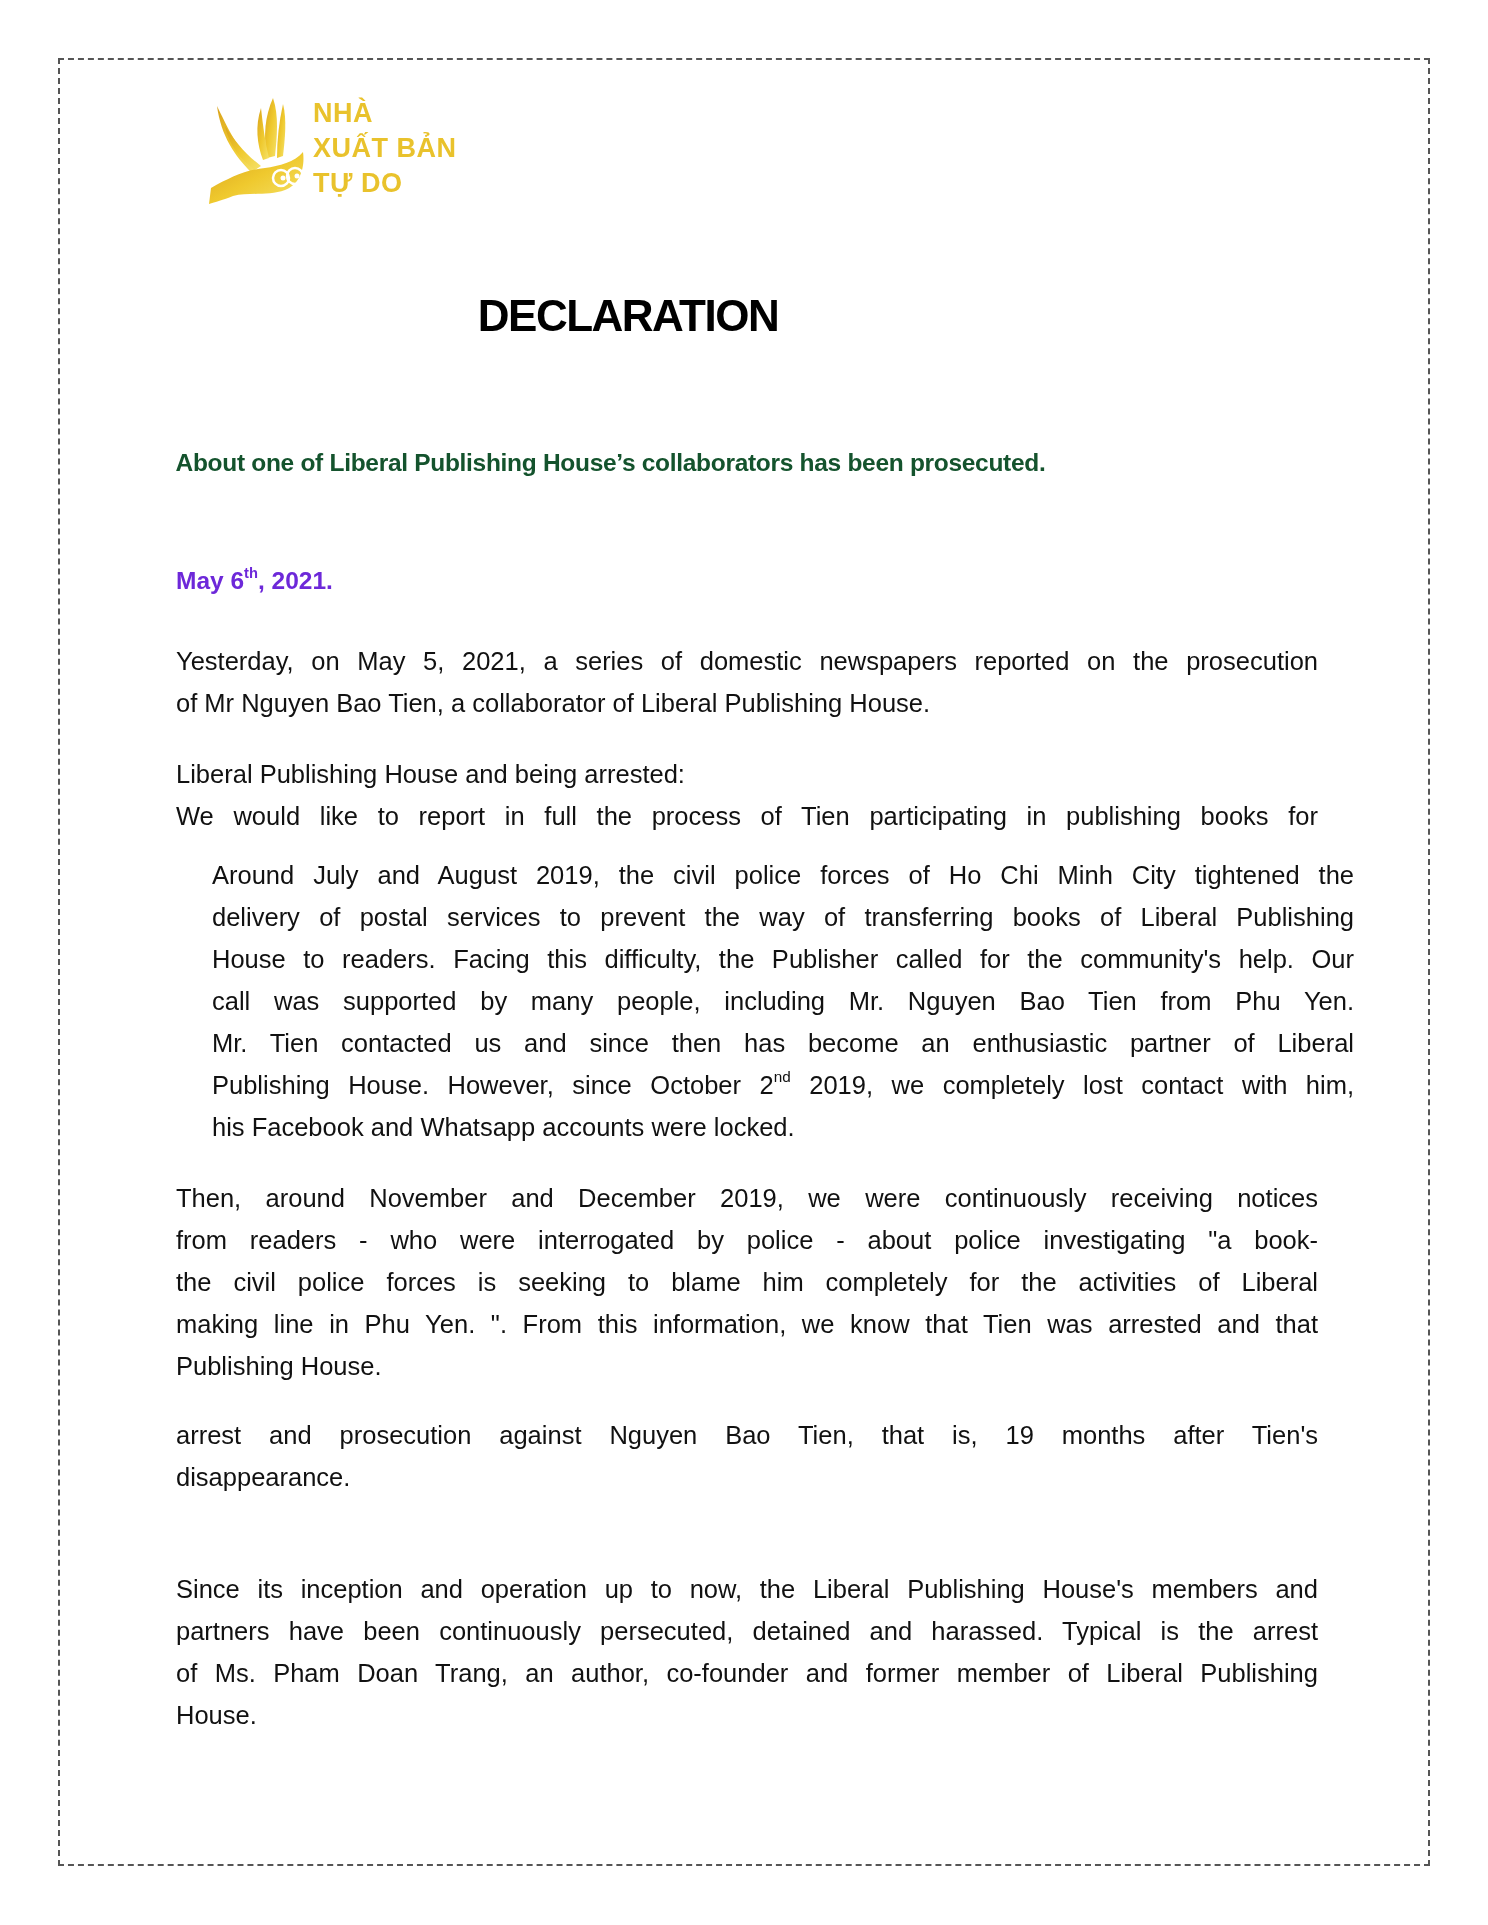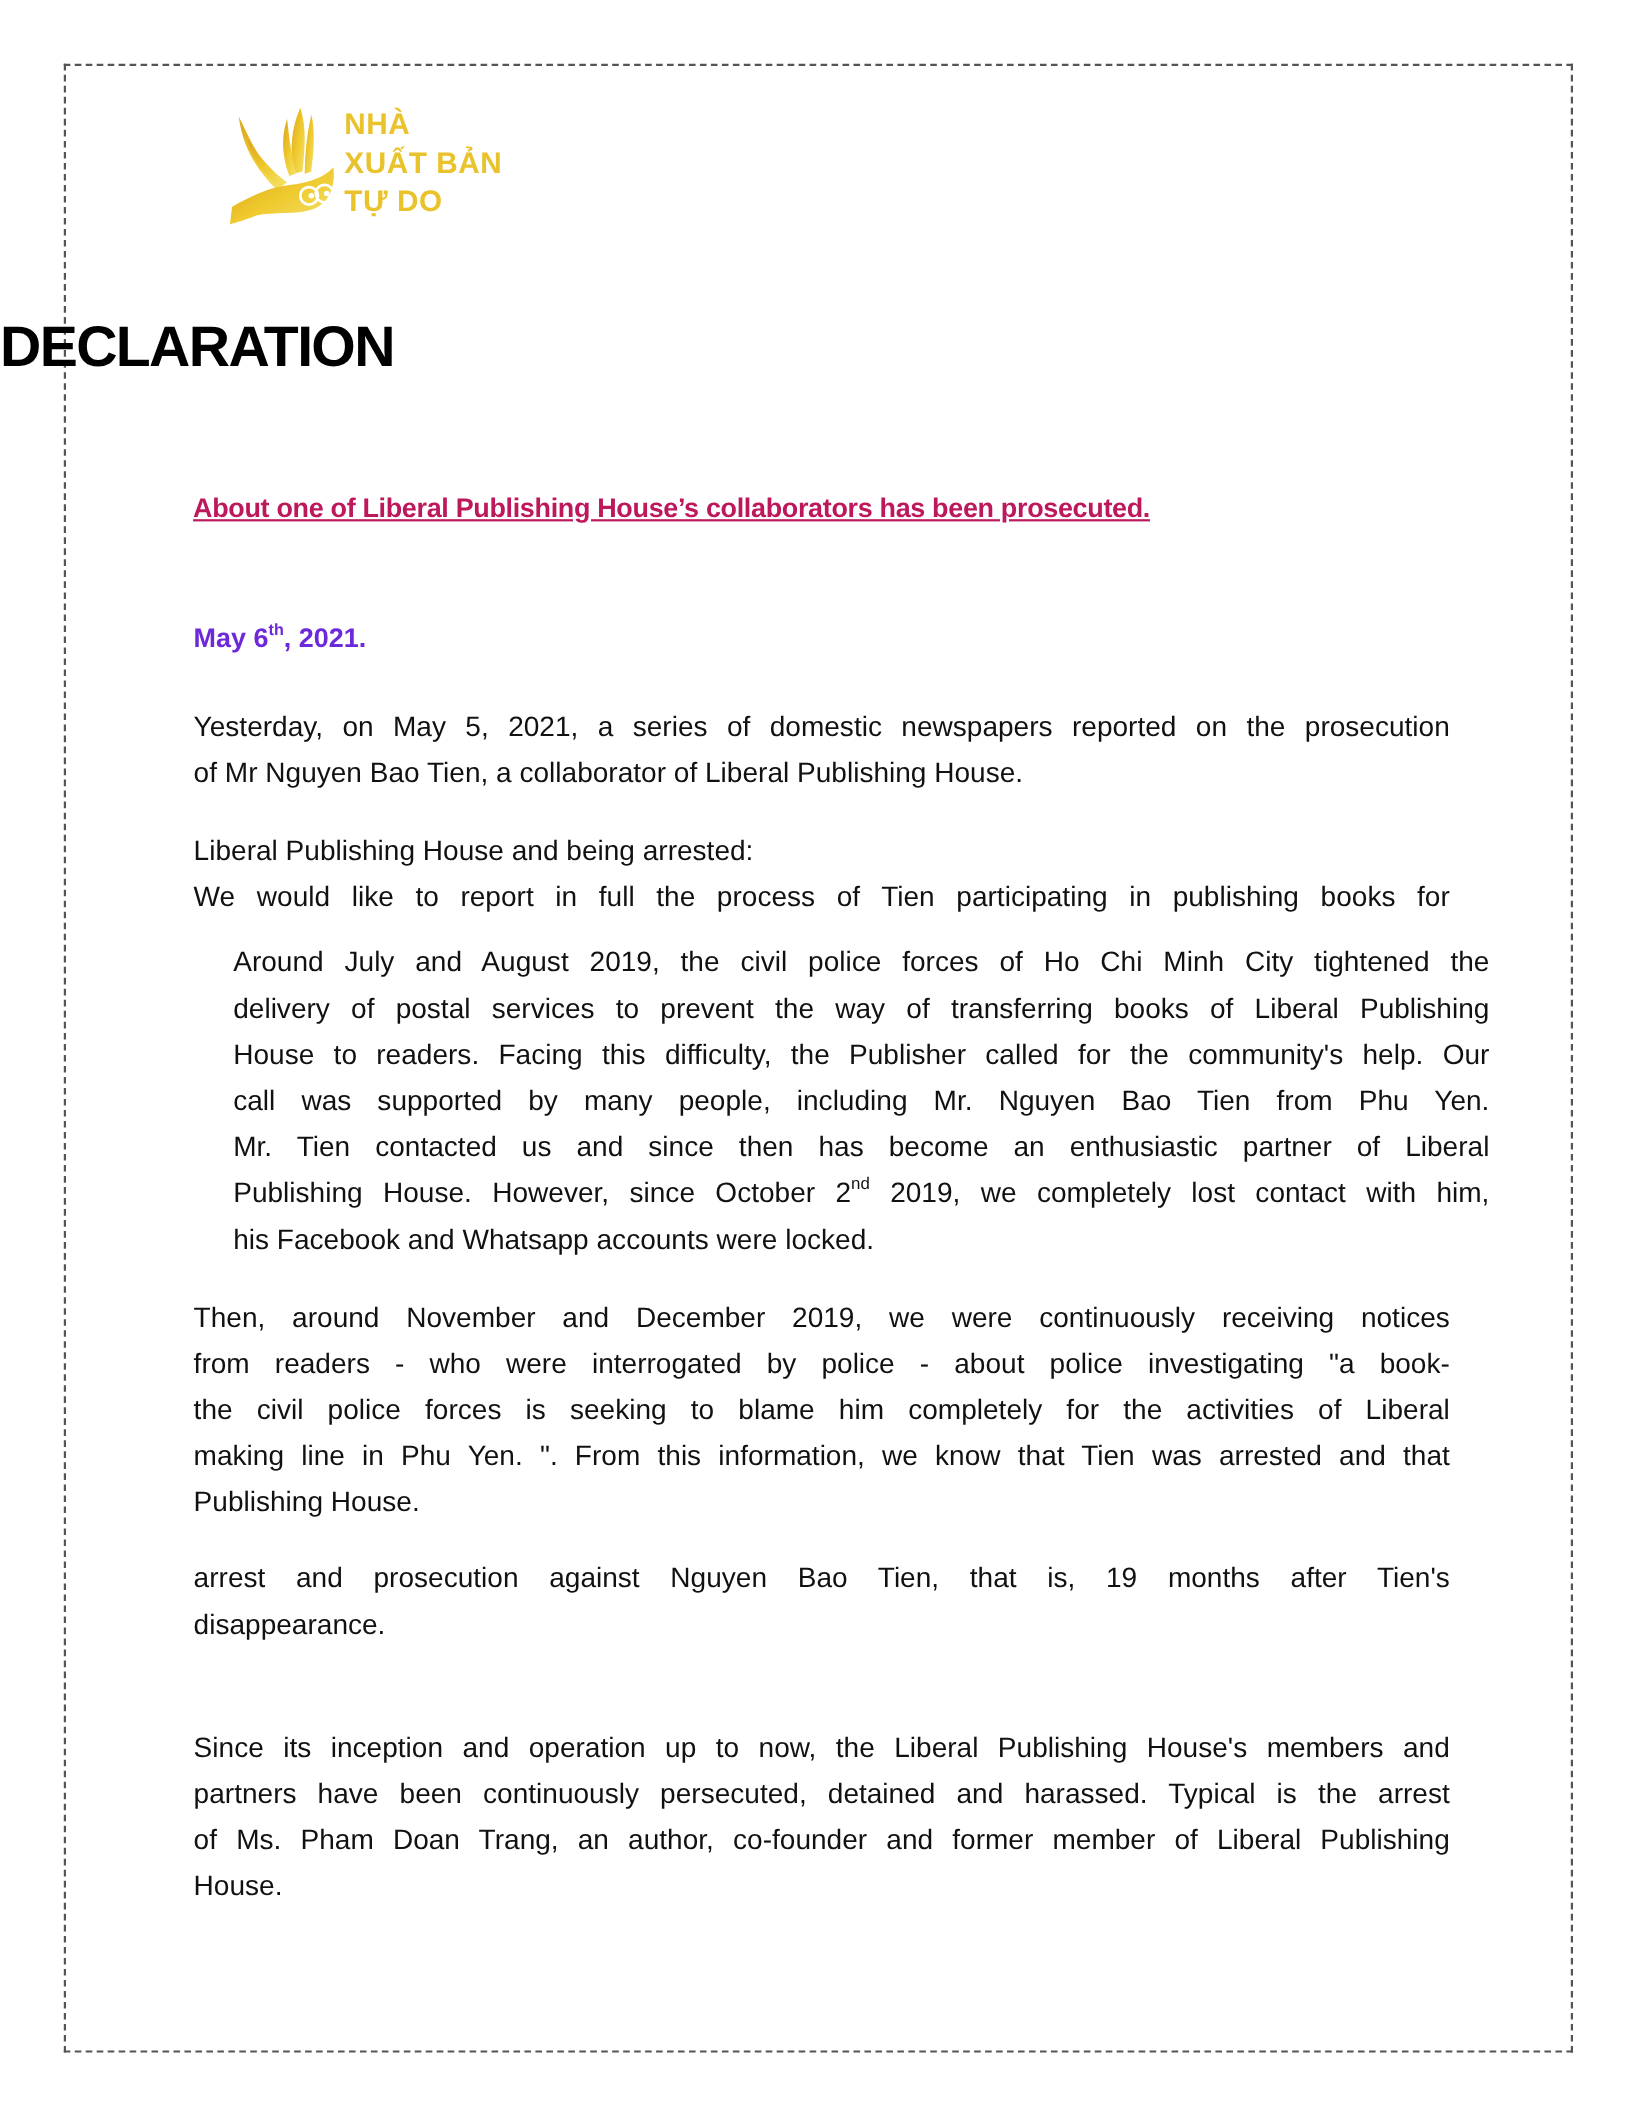--- a/index.html
+++ b/index.html
@@ -5,24 +5,24 @@
   html, body { margin: 0; padding: 0; background: #ffffff; }
   body { width: 1488px; height: 1925px; position: relative; overflow: hidden;
          font-family: "Liberation Sans", sans-serif; color: #111111; }
   .page-border { position: absolute; left: 58px; top: 58px; width: 1372px; height: 1808px;
                  border: 2px dashed #555555; box-sizing: border-box; }
   .logo { position: absolute; left: 205px; top: 96px; width: 290px; height: 115px; }
   .logo svg { position: absolute; left: 0; top: 0; }
   .logo-text { position: absolute; left: 108px; top: 0; font-family: "Liberation Sans", sans-serif;
                font-weight: bold; color: #e9c22c; font-size: 27px; line-height: 35px; letter-spacing: 0.5px; }
   .logo-text div { white-space: nowrap; }
-  .title { position: absolute; left: 0; width: 1256px; top: 285px; text-align: left;
-           font-weight: bold; font-size: 52px; line-height: 62px; letter-spacing: -1.5px; color: #000; }
+  .title { position: absolute; left: 0; width: 1256px; top: 285px; text-align: center;
+           font-weight: bold; font-size: 44px; line-height: 62px; letter-spacing: -1.5px; color: #000; }
   .subtitle { position: absolute; left: 0; width: 1221px; top: 448px; text-align: center;
-              font-weight: bold; font-size: 24.5px; line-height: 30px; letter-spacing: -0.3px; color: #be185d; text-decoration: underline; }
+              font-weight: bold; font-size: 24.5px; line-height: 30px; letter-spacing: -0.3px; color: #14532d; }
   .date { position: absolute; left: 176px; top: 566px; font-weight: bold; font-size: 24.5px; line-height: 30px; color: #6d28d9; }
   sup { font-size: 60%; line-height: 0; position: relative; top: -0.15em; vertical-align: super; }
   .para { position: absolute; left: 176px; width: 1142px; font-size: 25.5px; }
   .line { height: 42px; line-height: 42px; white-space: nowrap; overflow: visible; }
   .line.j { text-align: justify; text-align-last: justify; white-space: normal; }
   .p1 { top: 640px; }
   .p2 { top: 753px; }
   .p3 { top: 854px; margin-left: 36px; }
   .p4 { top: 1177px; }
   .p5 { top: 1414px; }

